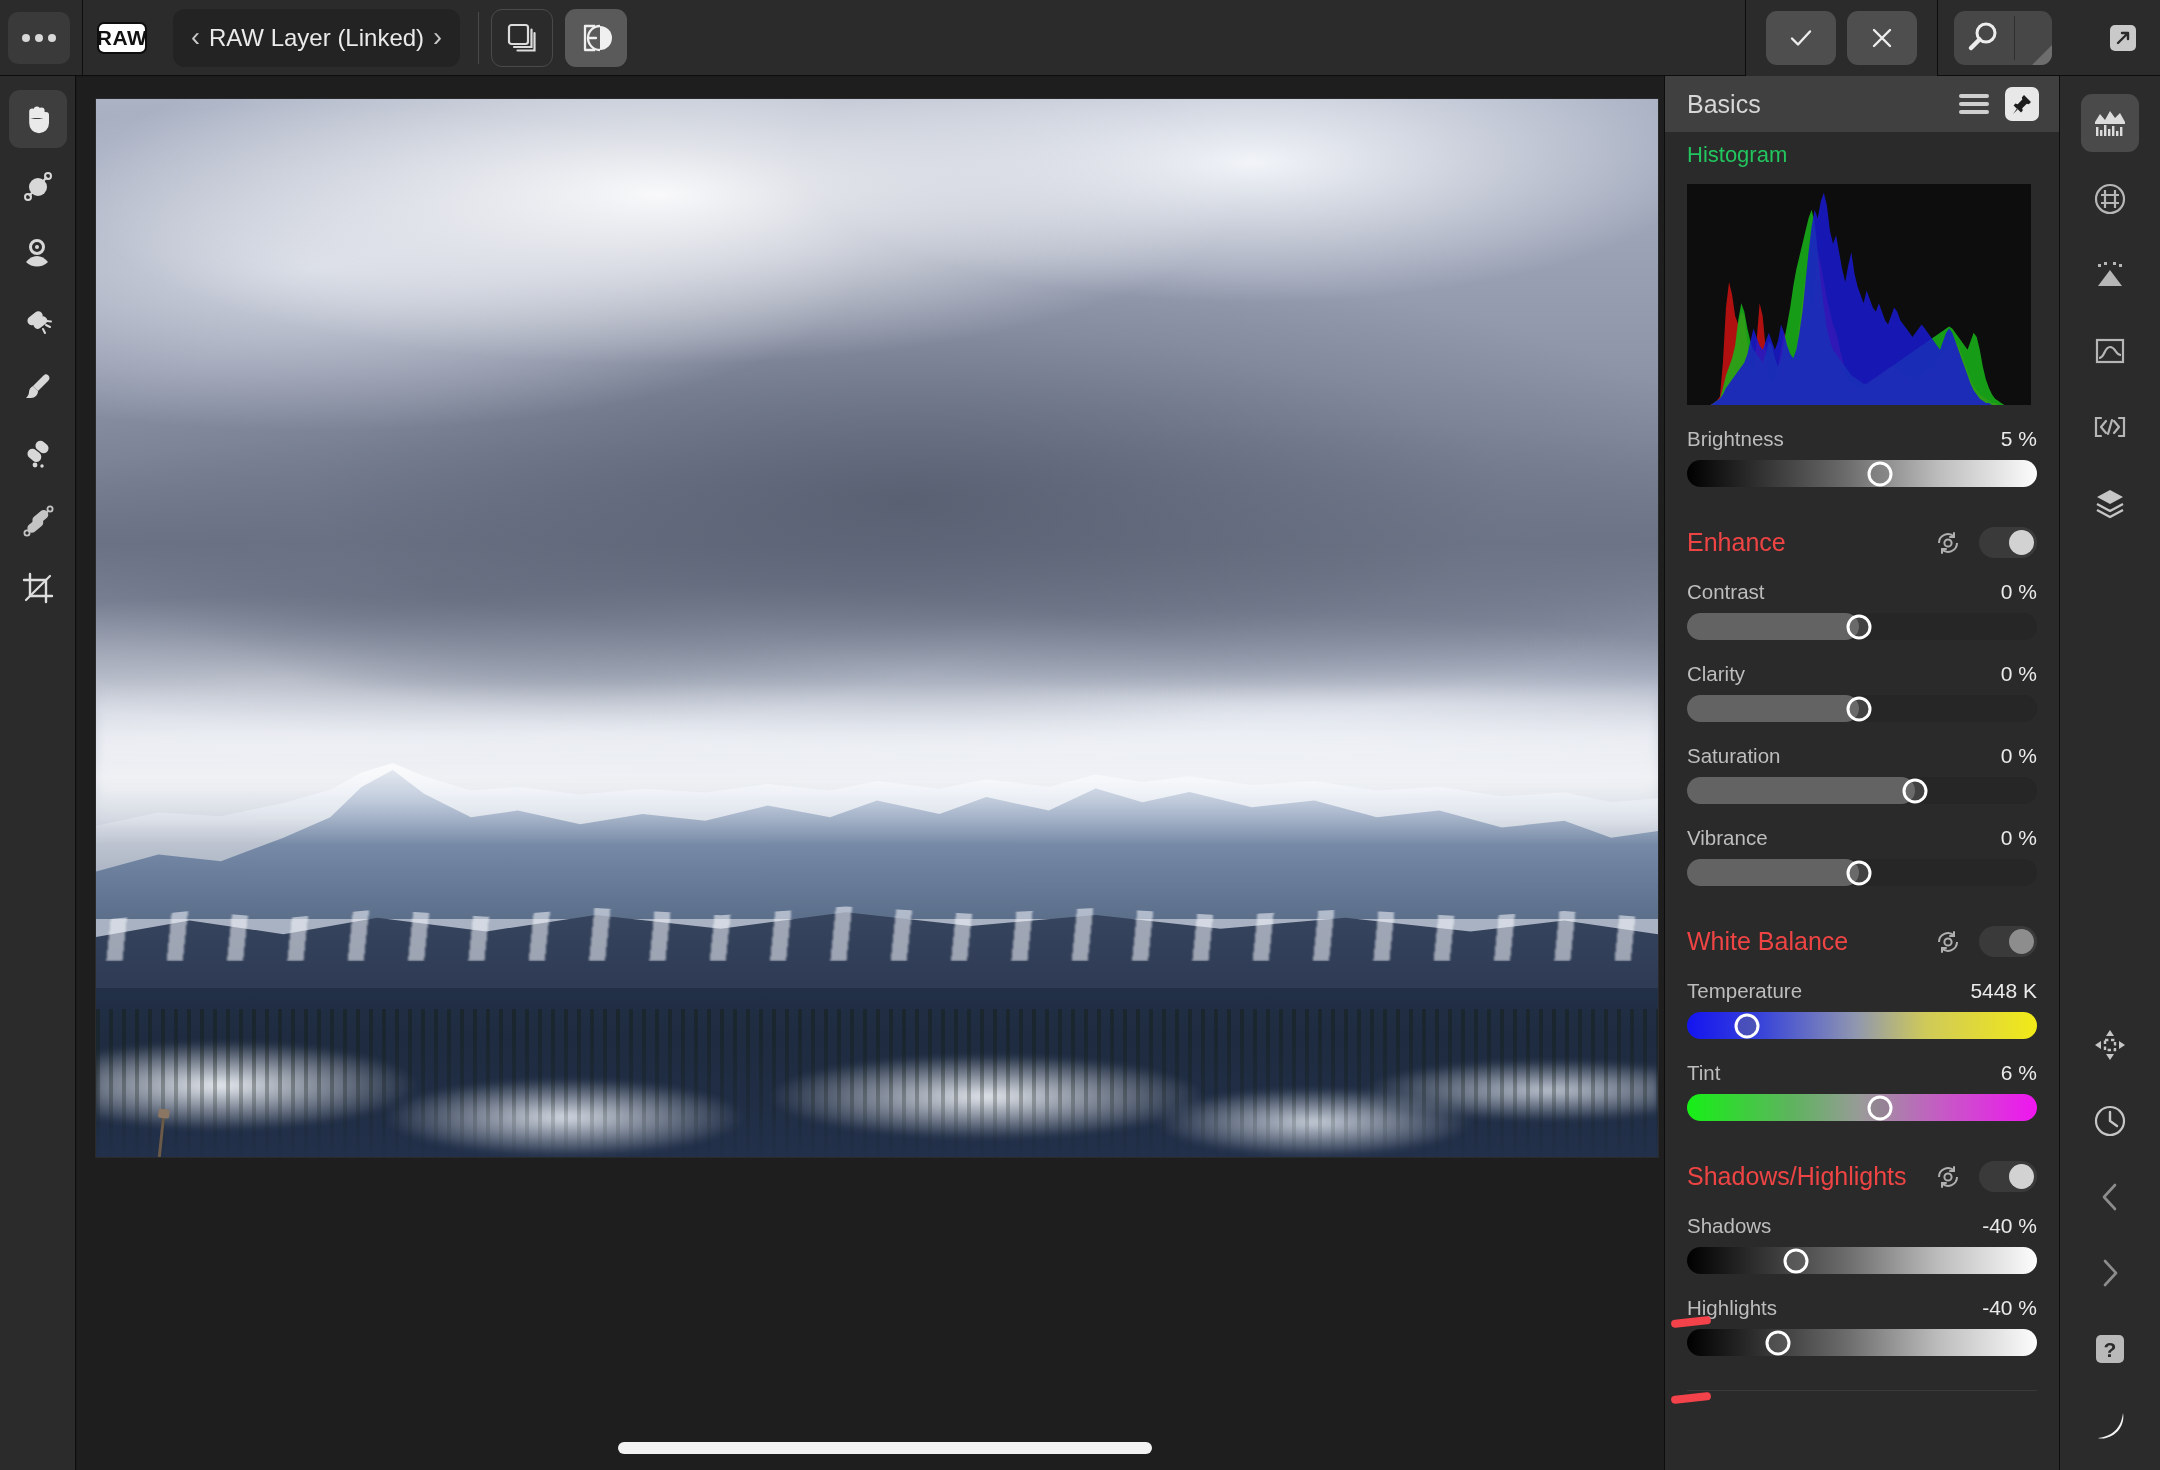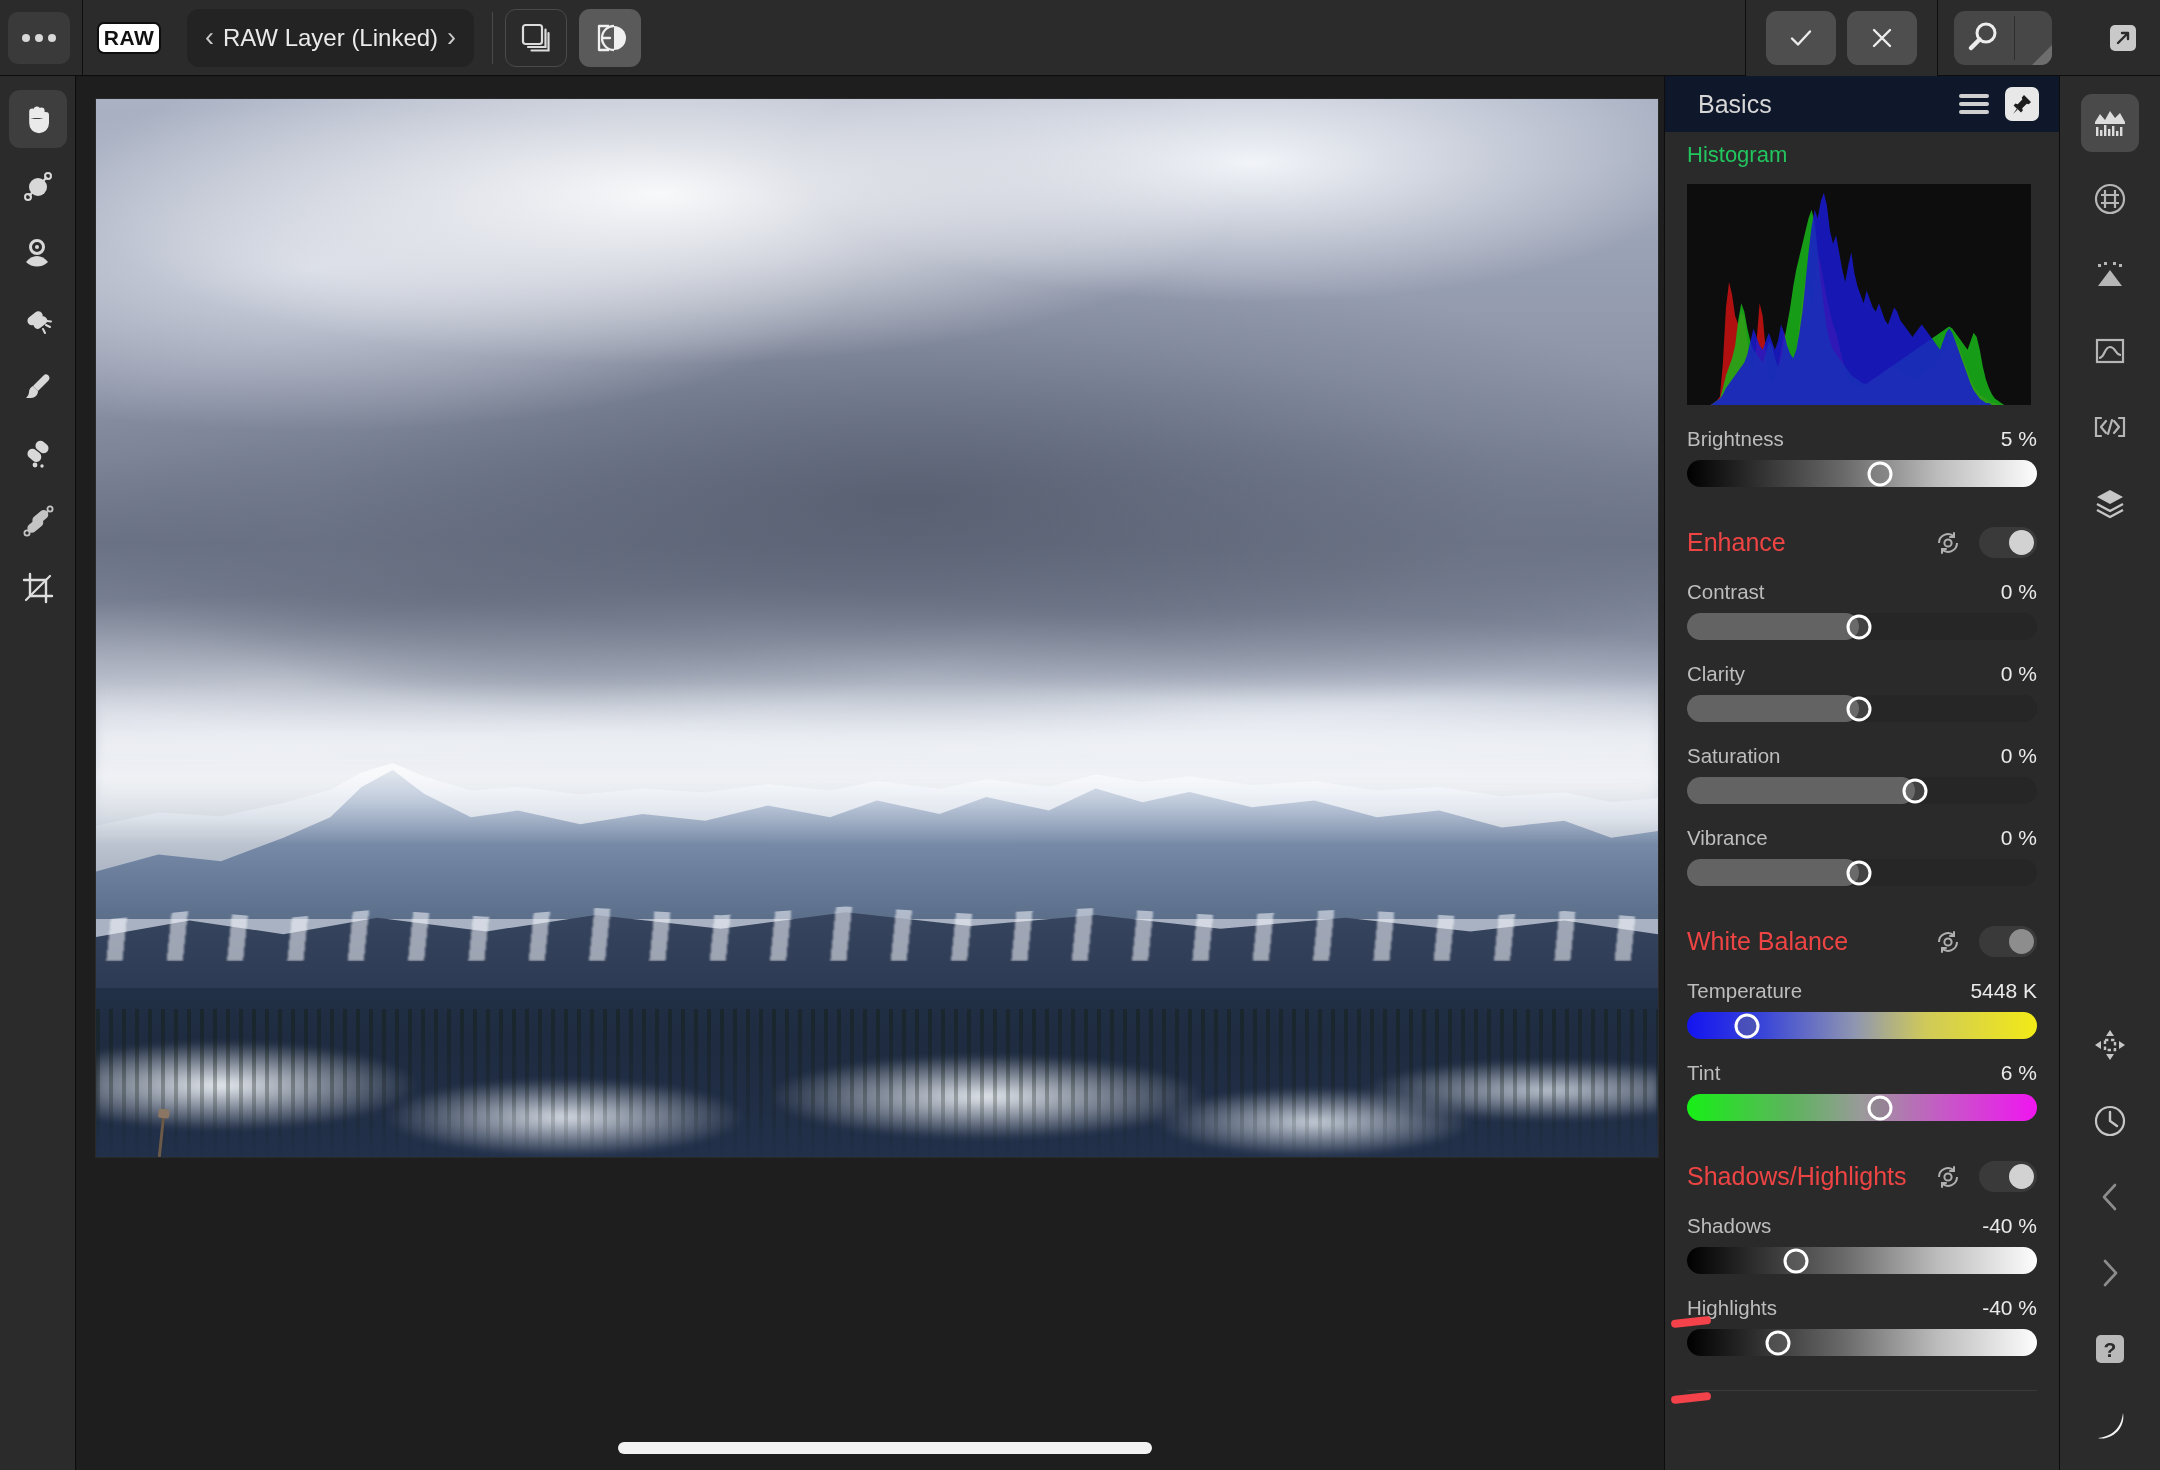--- a/index.html
+++ b/index.html
@@ -21,21 +21,21 @@
   }
   .tb-ellipsis {
     width: 62px; height: 52px; margin-left: 8px;
     background: #3a3a3a; border-radius: 10px;
     display: flex; align-items: center; justify-content: center; gap: 5px;
   }
   .tb-ellipsis i { width: 8px; height: 8px; border-radius: 50%; background: #d8d8d8; display:block; }
   .tb-sep { width: 1px; height: 76px; background: #0d0d0d; margin: 0 14px 0 12px; }
 
   .raw-badge {
-    width: 64px; height: 32px; border-radius: 7px;
+    width: 50px; height: 32px; border-radius: 7px;
     background: #fff; color: #111; font-weight: bold; font-size: 21px;
     display: flex; align-items: center; justify-content: center;
     letter-spacing: .5px; border: 2px solid #0e0e0e; flex: none;
   }
   .meta { margin-left: 12px; color: #9b9b9b; font-size: 17.5px; line-height: 1.35; white-space: nowrap; }
   .meta .l2 { font-size: 17.5px; }
 
   .layer-nav {
     margin-left: 26px; width: 287px; height: 58px; border-radius: 12px;
     background: #232323; display: flex; align-items: center; justify-content: space-between;
@@ -154,22 +154,22 @@
     bottom: 16px; width: 534px; height: 12px; border-radius: 6px; background: #f2f2f2;
   }
 
   
   #rightpanel {
     position: absolute; right: 101px; top: 76px; width: 395px; height: 1394px;
     background: #2a2a2a; border-left: 1px solid #0d0d0d;
     display: flex; flex-direction: column;
   }
   .panel-head {
-    height: 56px; background: #0f172a; display: flex; align-items: center;
-    padding: 0 20px 0 33px; flex: none;
+    height: 56px; background: #404040; display: flex; align-items: center;
+    padding: 0 20px 0 22px; flex: none;
   }
   .panel-head .title { color: #d6d6d6; font-size: 25px; flex: 1; }
   .hamb { width: 30px; height: 20px; display:flex; flex-direction:column; justify-content:space-between; }
   .hamb i { display:block; height: 3.6px; background:#cfcfcf; border-radius:2px; }
   .pin-btn { width: 34px; height: 34px; border-radius: 7px; background:#e8e8e8;
              margin-left: 16px; display:flex; align-items:center; justify-content:center; }
 
   .panel-body { flex: 1; overflow: hidden; padding: 0 22px; }
 
   .sec-label { color: #22c55e; font-size: 22px; margin-top: 10px; }

